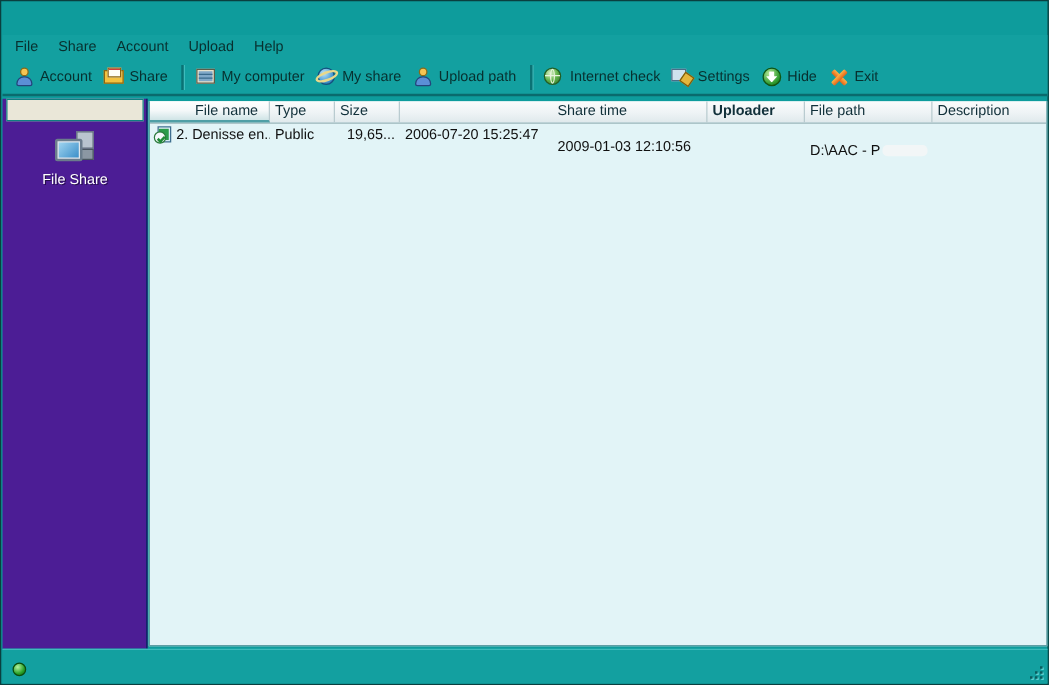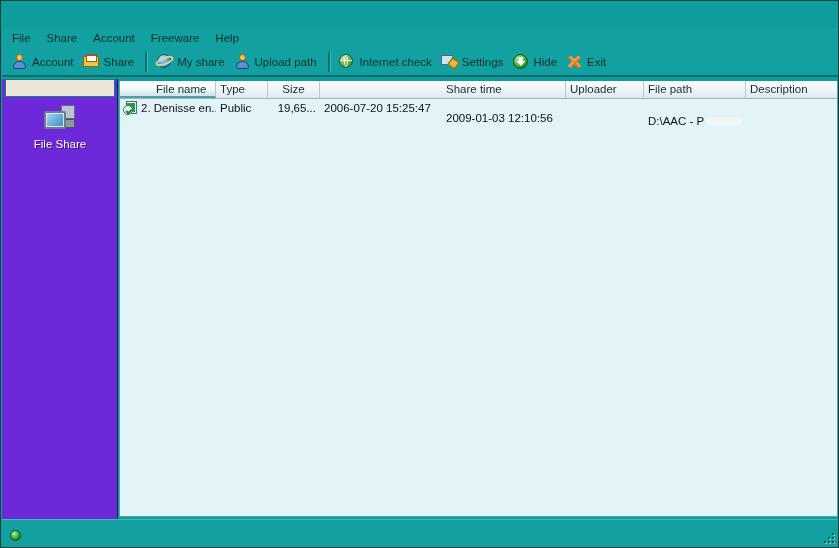--- a/index.html
+++ b/index.html
@@ -295,21 +295,21 @@
     border-radius: 1px;
   }
   .ic-exit .b1 { transform: rotate(45deg); }
   .ic-exit .b2 { transform: rotate(-45deg); }
 
   
   .sidebar {
     position: absolute;
     left: 1px; top: 78px;
     width: 116px; height: 440px;
-    background: #6d28d9;
+    background: #4c1d95;
     border-right: 1px solid #05255e;
     box-sizing: border-box;
   }
   .side-box {
     position: absolute;
     left: 3px; top: 0px;
     width: 110px; height: 18px;
     background: #eae7d8;
     border: 1px solid #0f7f80;
     box-sizing: border-box;
@@ -438,21 +438,21 @@
     overflow: hidden;
     white-space: nowrap;
     cursor: pointer;
     flex: none;
   }
   .lv-th.sorted {
     background: linear-gradient(to bottom, #ffffff 0%, #f4f8f9 50%, #cfe4e6 100%);
     border-bottom: 2px solid #4f9fa6;
     padding-left: 36px;
   }
-  .lv-th.num { text-align: center; }
+  .lv-th.num { text-align: left; }
   .lv-row {
     display: flex;
     height: 18px;
     align-items: center;
     cursor: default;
   }
   .lv-td {
     font-size: 11.5px;
     color: #101010;
     line-height: 18px;
@@ -541,21 +541,21 @@
 </head>
 <body>
 
 <div id="app">
 
 
   <div class="menubar">
     <div class="menu-item">File</div>
     <div class="menu-item">Share</div>
     <div class="menu-item">Account</div>
-    <div class="menu-item">Freeware</div>
+    <div class="menu-item">Upload</div>
     <div class="menu-item">Help</div>
   </div>
 
   <div class="toolbar">
 
     <div class="tb-btn">
       <span class="ico ic-person">
         <span class="head"></span>
           <span class="body"></span>
       </span>
@@ -566,20 +566,29 @@
       <span class="ico ic-share">
         <span class="f"></span>
           <span class="e"></span>
           <span class="d"></span>
       </span>
       <span class="lbl">Share</span>
     </div>
 
     <div class="tb-sep"></div>
 
+    <div class="tb-btn">
+      <span class="ico ic-comp">
+        <span class="m"></span>
+          <span class="s"></span>
+          <span class="g1"></span>
+          <span class="g2"></span>
+      </span>
+      <span class="lbl">My computer</span>
+    </div>
 
     <div class="tb-btn">
       <span class="ico ic-globe">
         <span class="ball"></span>
           <span class="ring"></span>
       </span>
       <span class="lbl">My share</span>
     </div>
 
     <div class="tb-btn">
@@ -647,21 +656,21 @@
   </div>
 
   <div class="listview">
 
     <div class="lv-header">
       <div class="lv-th sorted" style="width:96px;">File name</div>
       <div class="lv-th" style="width:52px;">Type</div>
       <div class="lv-th num" style="width:52px;">Size</div>
       <div class="lv-th" style="width:122px;margin-top:24px;">File time</div>
       <div class="lv-th" style="width:124px;">Share time</div>
-      <div class="lv-th" style="width:78px;">Uploader</div>
+      <div class="lv-th" style="width:78px;font-weight:bold;">Uploader</div>
       <div class="lv-th" style="width:102px;">File path</div>
       <div class="lv-th" style="width:93px;">Description</div>
     </div>
 
     <div class="lv-row">
       <div class="lv-td name" style="width:96px;">
         <span class="doc-ico">
           <span class="pg"></span>
             <span class="gr"></span>
             <span class="ck"></span>

